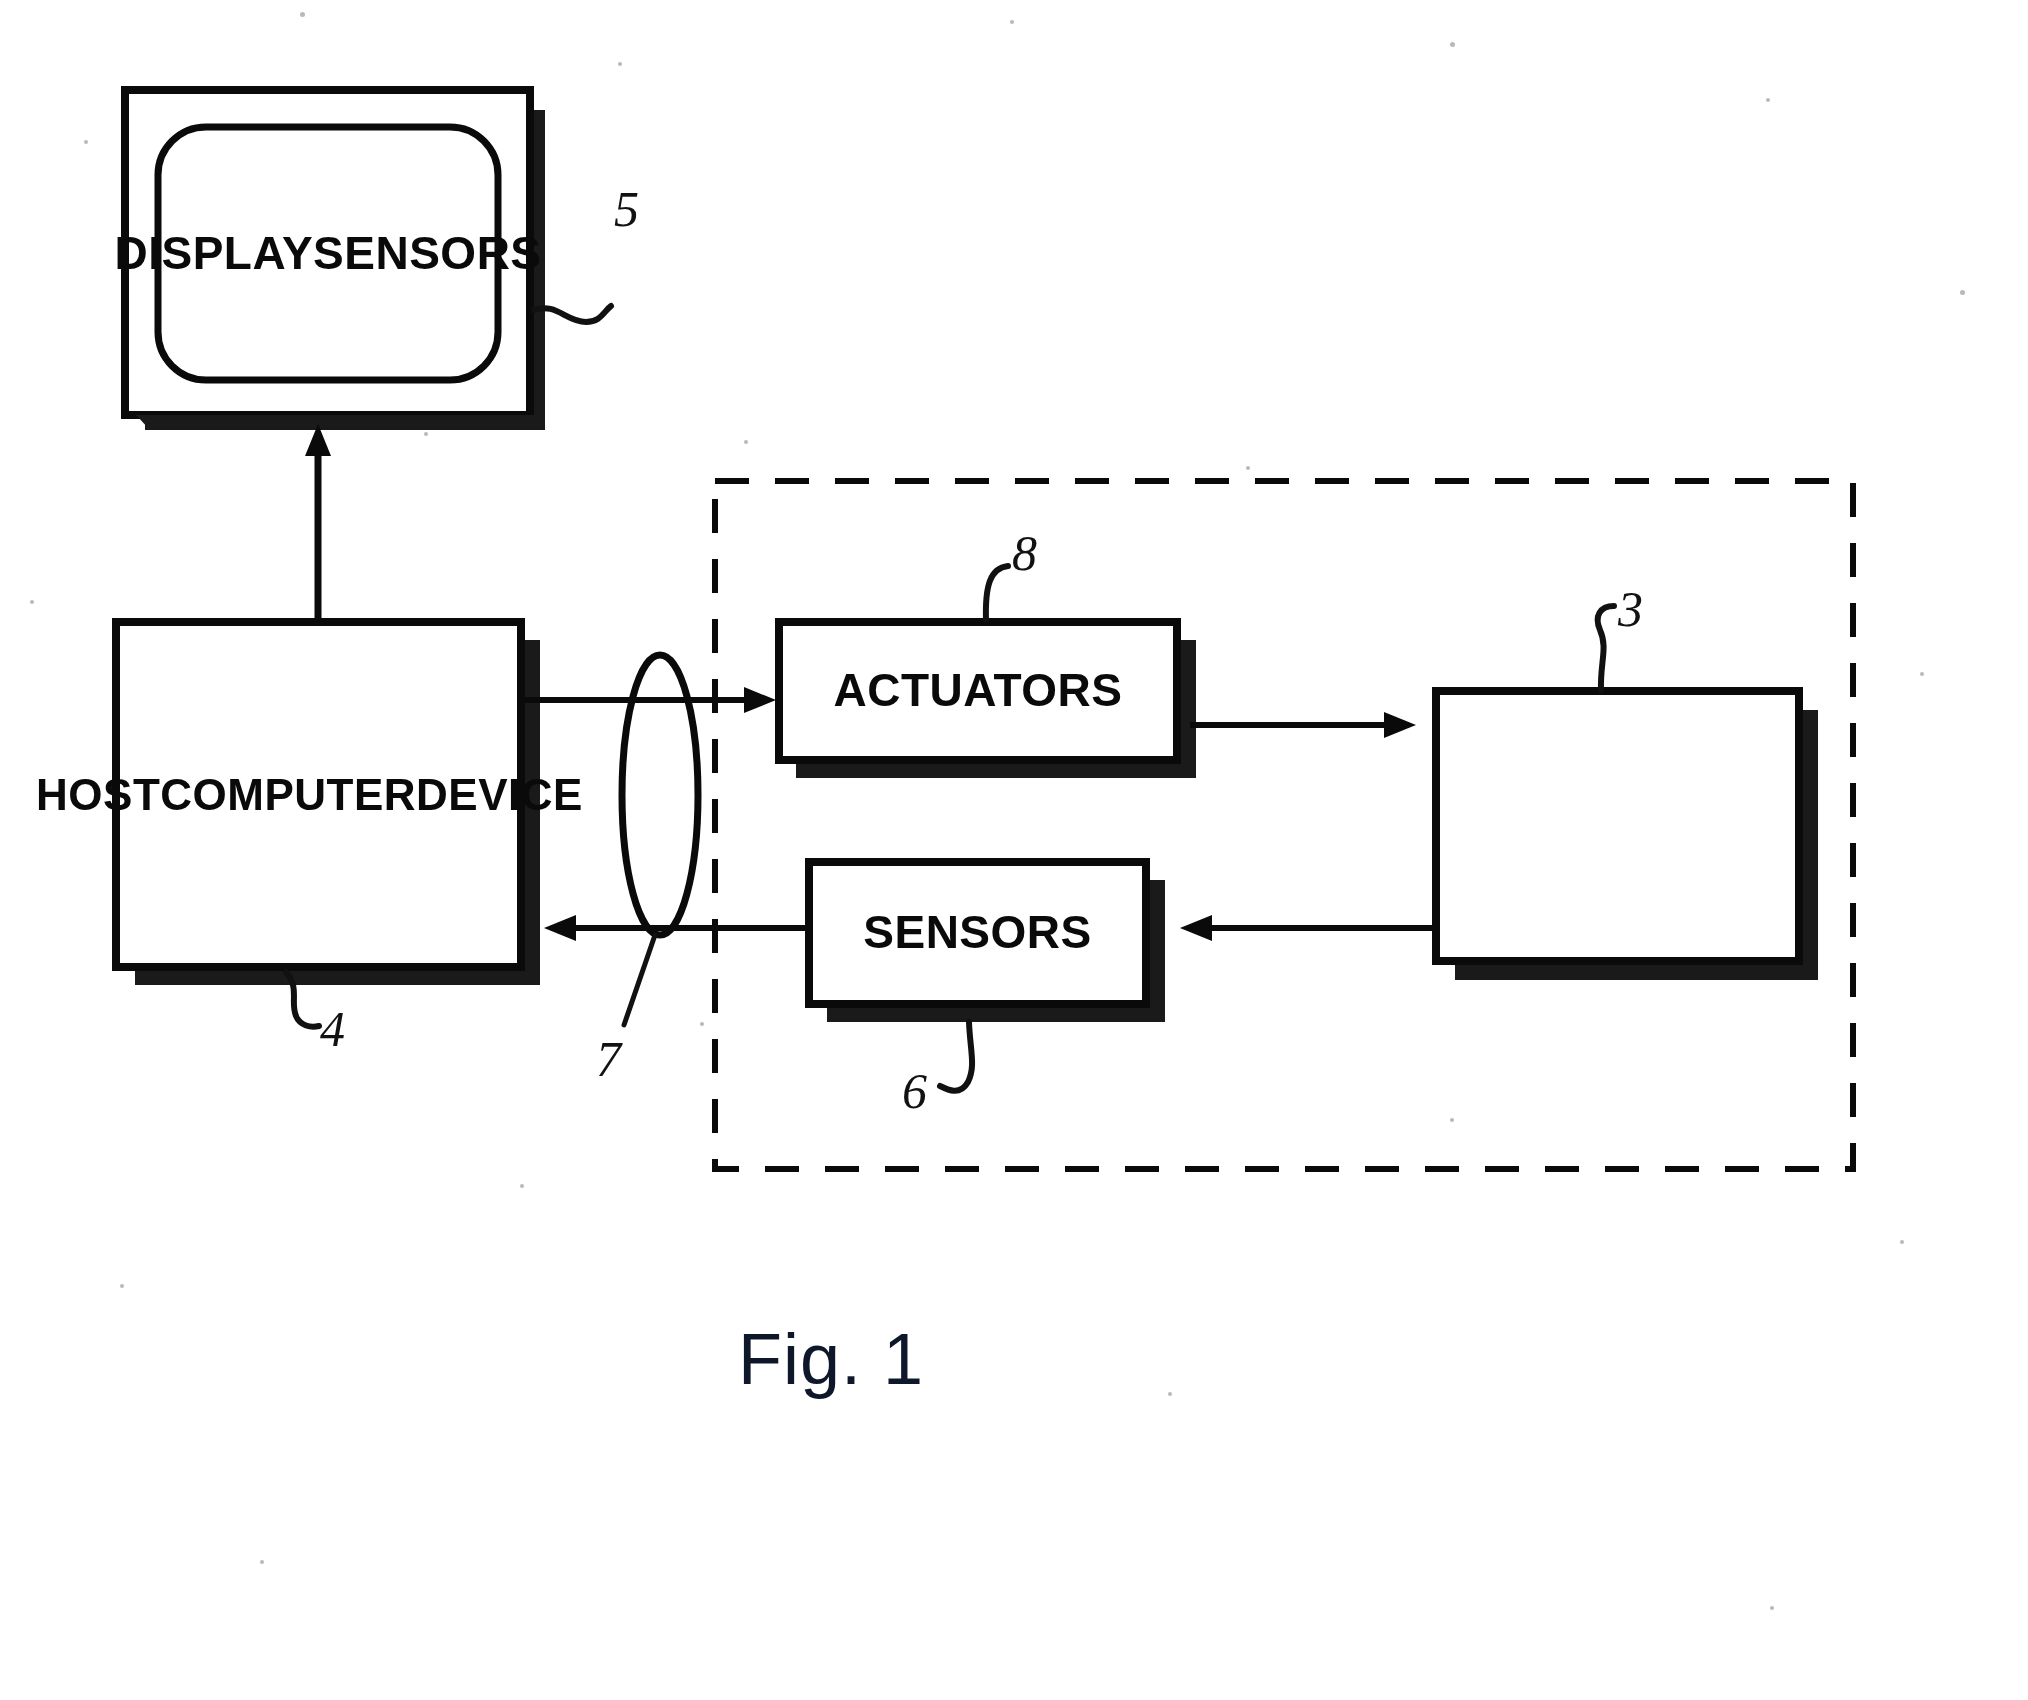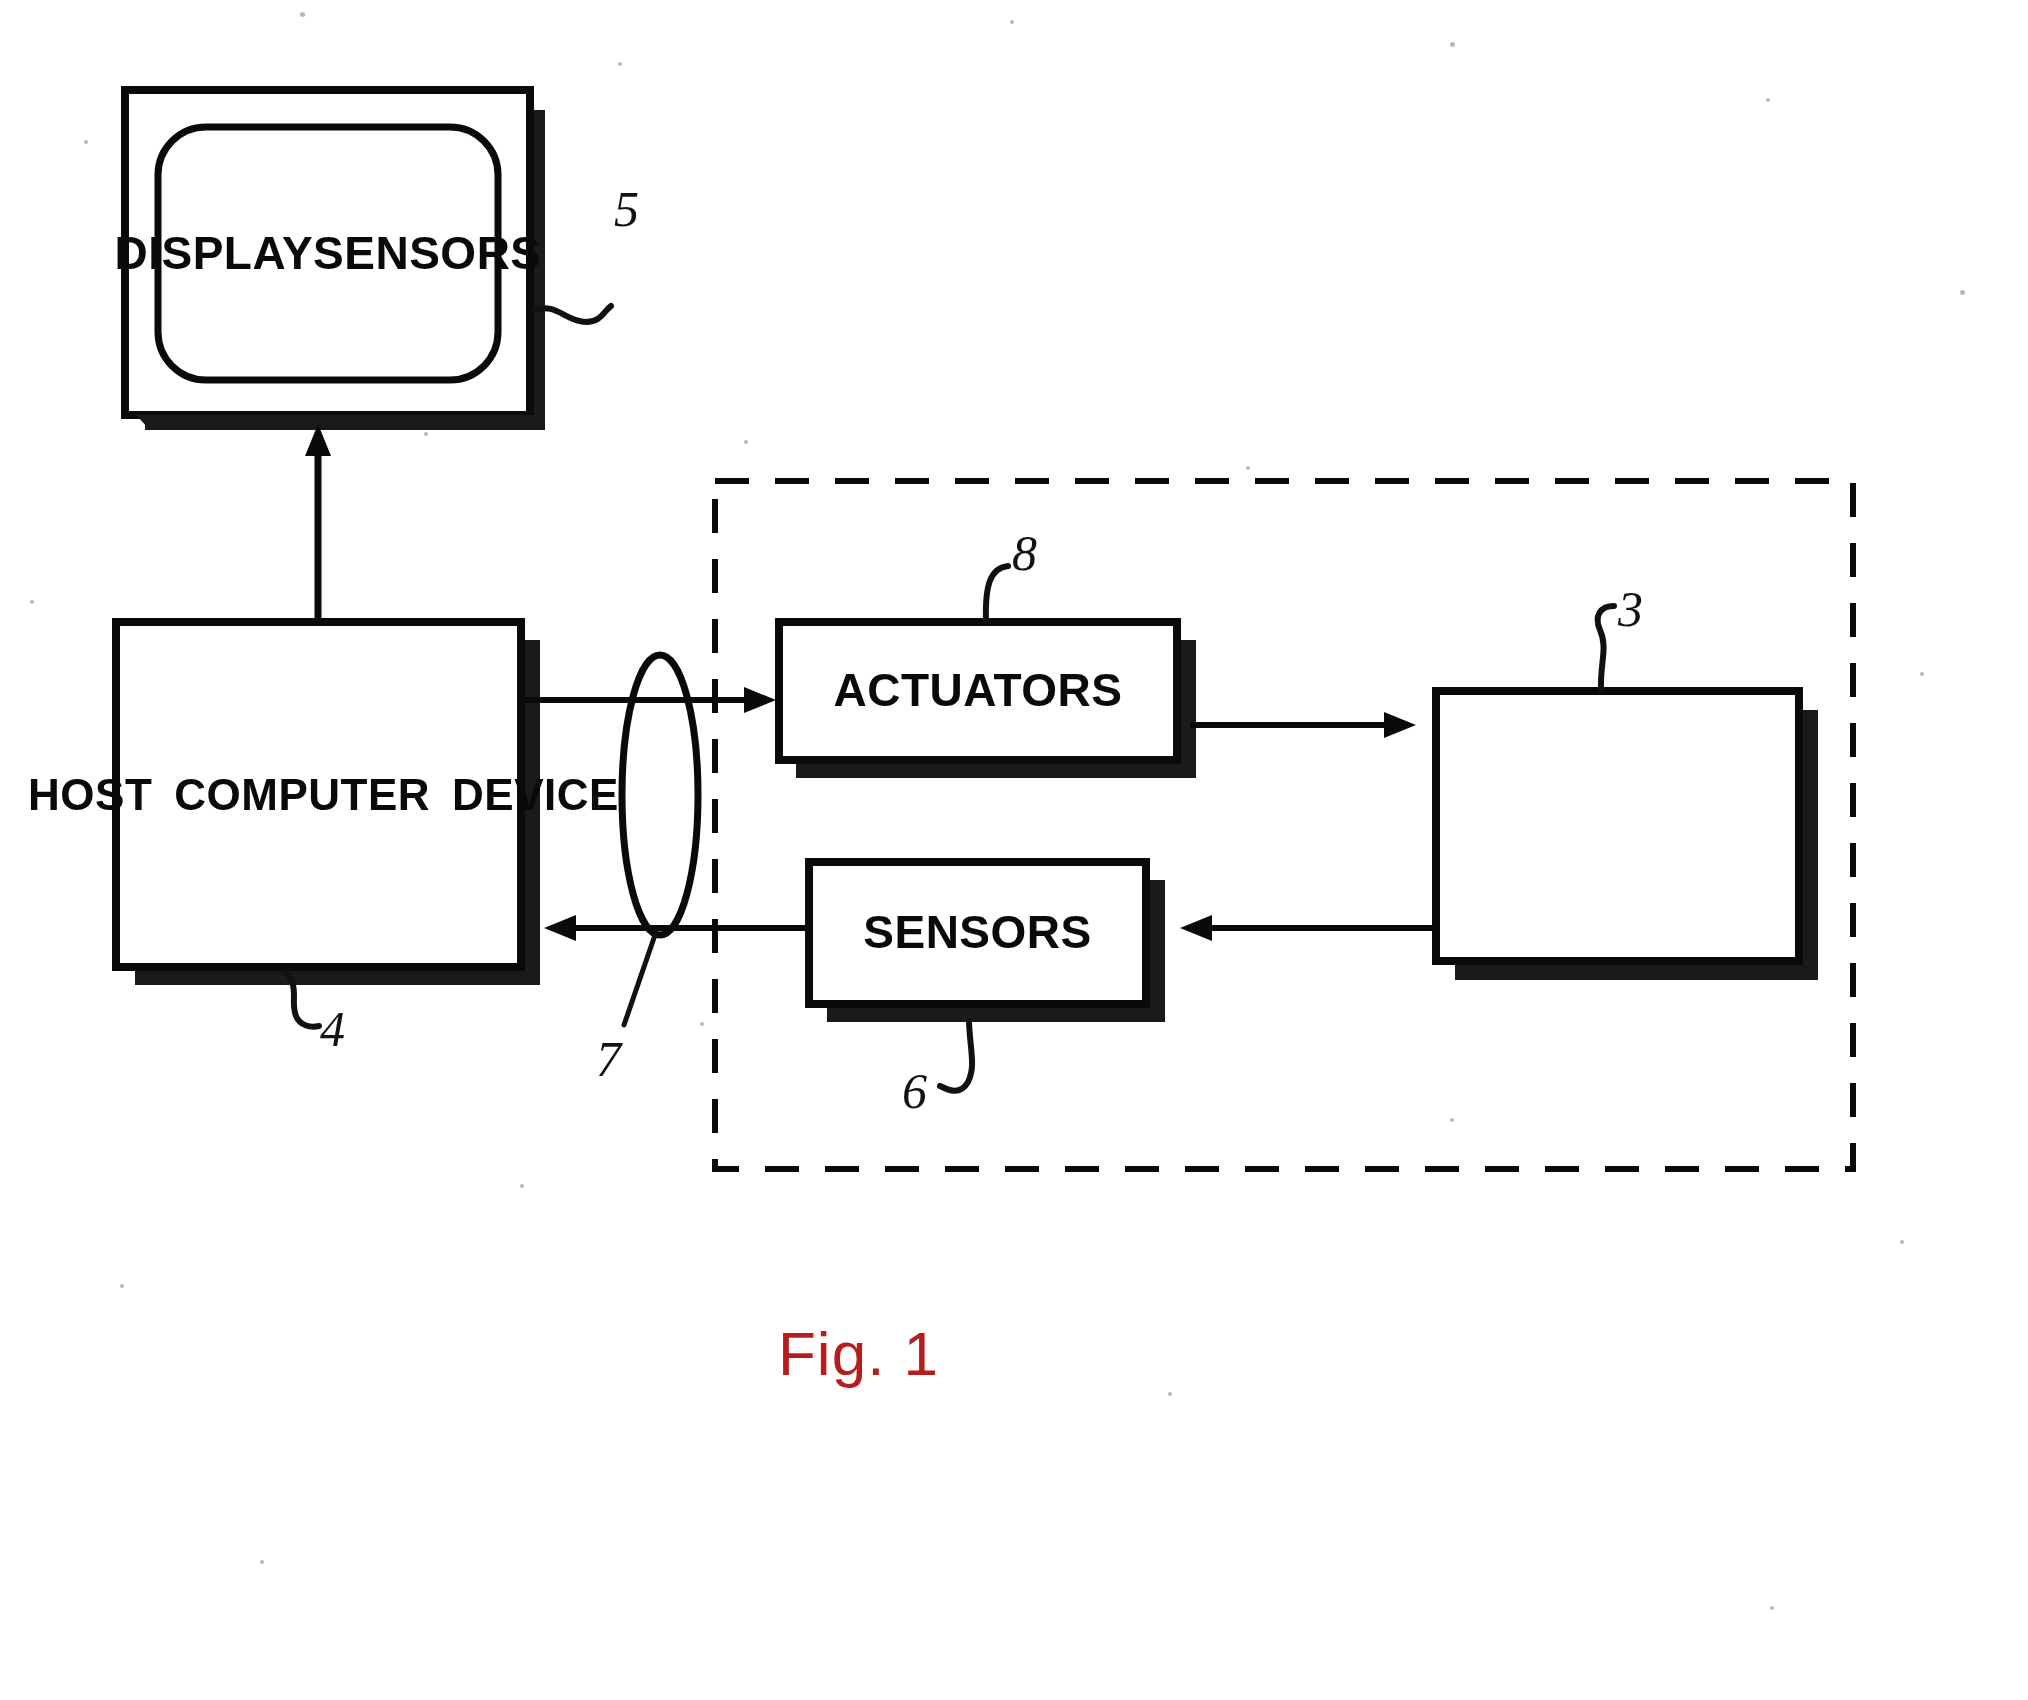--- a/index.html
+++ b/index.html
@@ -43,24 +43,23 @@
   .ref-num {
     position: absolute;
     font-family: "Liberation Serif", serif;
     font-style: italic;
     font-size: 46px;
     color: #121212;
   }
   .caption-main {
     position: absolute;
     font-family: "Liberation Sans", sans-serif;
-    font-size: 62px;
-    color: #b91c1c;
+    font-size: 72px;
+    color: #0f172a;
     letter-spacing: 1px;
-    margin-left: 40px;
   }
   .caption-sub {
     position: absolute;
     font-family: "Liberation Sans", sans-serif;
     font-size: 62px;
     color: #0a0a0a;
     letter-spacing: 0.5px;
   }
   .speck {
     position: absolute;
@@ -132,21 +131,21 @@
     <line x1="805" y1="928" x2="560" y2="928" stroke="#0a0a0a" stroke-width="6"></line>
     <path d="M 544 928 L 576 915 L 576 941 Z" fill="#0a0a0a"></path>
 
   </svg>
 
   <div class="box-label" style="left:158px; top:127px; width:340px; height:253px; font-size:46px;">
     <span>DISPLAY</span>
     <span>SENSORS</span>
   </div>
 
-  <div class="box-label" style="left:121px; top:622px; width:405px; height:345px; font-size:44px;gap:22px;">
+  <div class="box-label" style="left:107px; top:622px; width:405px; height:345px; font-size:44px;">
     <span>HOST</span>
     <span>COMPUTER</span>
     <span>DEVICE</span>
   </div>
 
   <div class="box-label" style="left:809px; top:862px; width:337px; height:142px; font-size:46px;">
     <span>SENSORS</span>
   </div>
 
   <div class="box-label" style="left:779px; top:622px; width:398px; height:138px; font-size:46px;">

